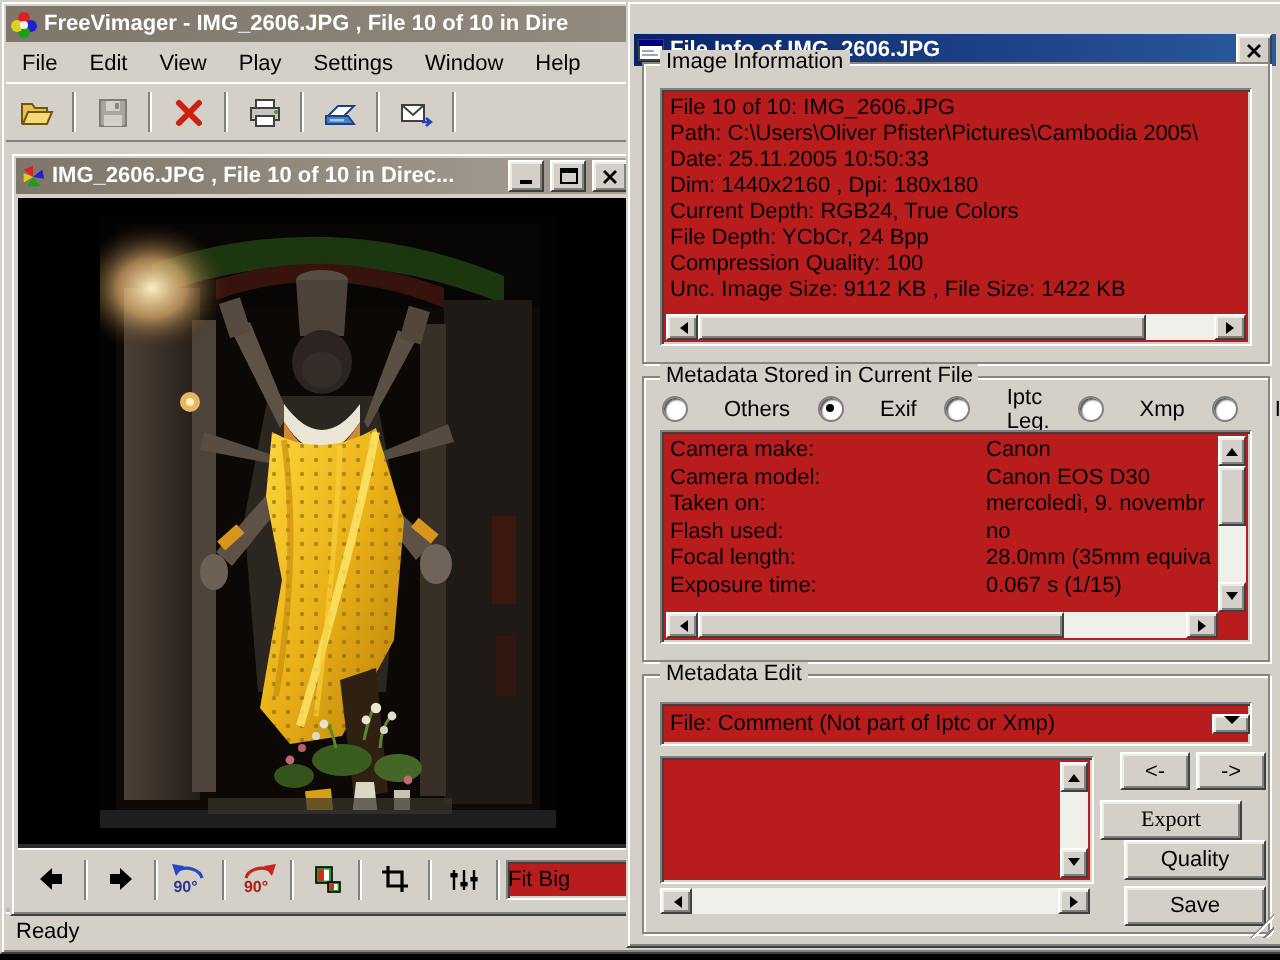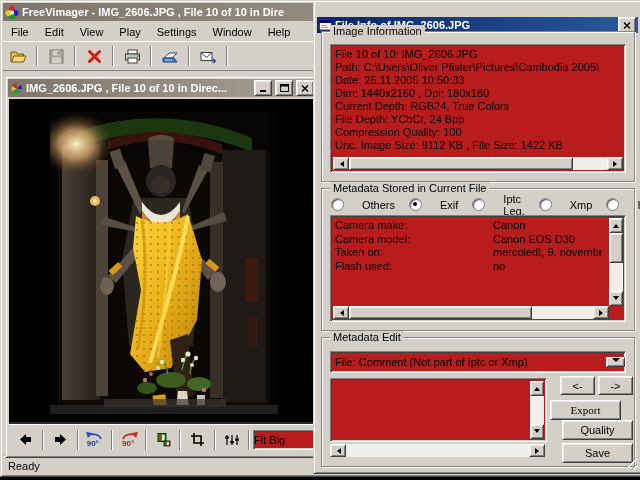--- a/index.html
+++ b/index.html
@@ -409,20 +409,22 @@
           <span class="radio"></span>
           <span>Icc</span>
         </span>
     </div>
     <div class="abs field" style="left:8px;top:26px;right:8px;bottom:8px;">
       <div class="abs" style="left:4px;top:3px;right:17px;bottom:16px;overflow:hidden;">
         <div class="mrow"><span>Camera make:</span><span class="val">Canon</span></div>
         <div class="mrow"><span>Camera model:</span><span class="val">Canon EOS D30</span></div>
         <div class="mrow"><span>Taken on:</span><span class="val">mercoledì, 9. novembr</span></div>
         <div class="mrow"><span>Flash used:</span><span class="val">no</span></div>
+        <div class="mrow"><span>Focal length:</span><span class="val">28.0mm (35mm equiva</span></div>
+        <div class="mrow"><span>Exposure time:</span><span class="val">0.067 s (1/15)</span></div>
       </div>
       <div class="abs" style="right:2px;top:2px;bottom:15px;width:14px;display:flex;flex-direction:column;">
         <div class="sb-btn" style="height:13px;">
             <span class="tri-u"></span>
           </div>
         <div class="sb-track">
             <div class="sb-thumb" style="top:0;left:0;right:0;height:28px;"></div>
           </div>
         <div class="sb-btn" style="height:13px;">
             <span class="tri-d"></span>

